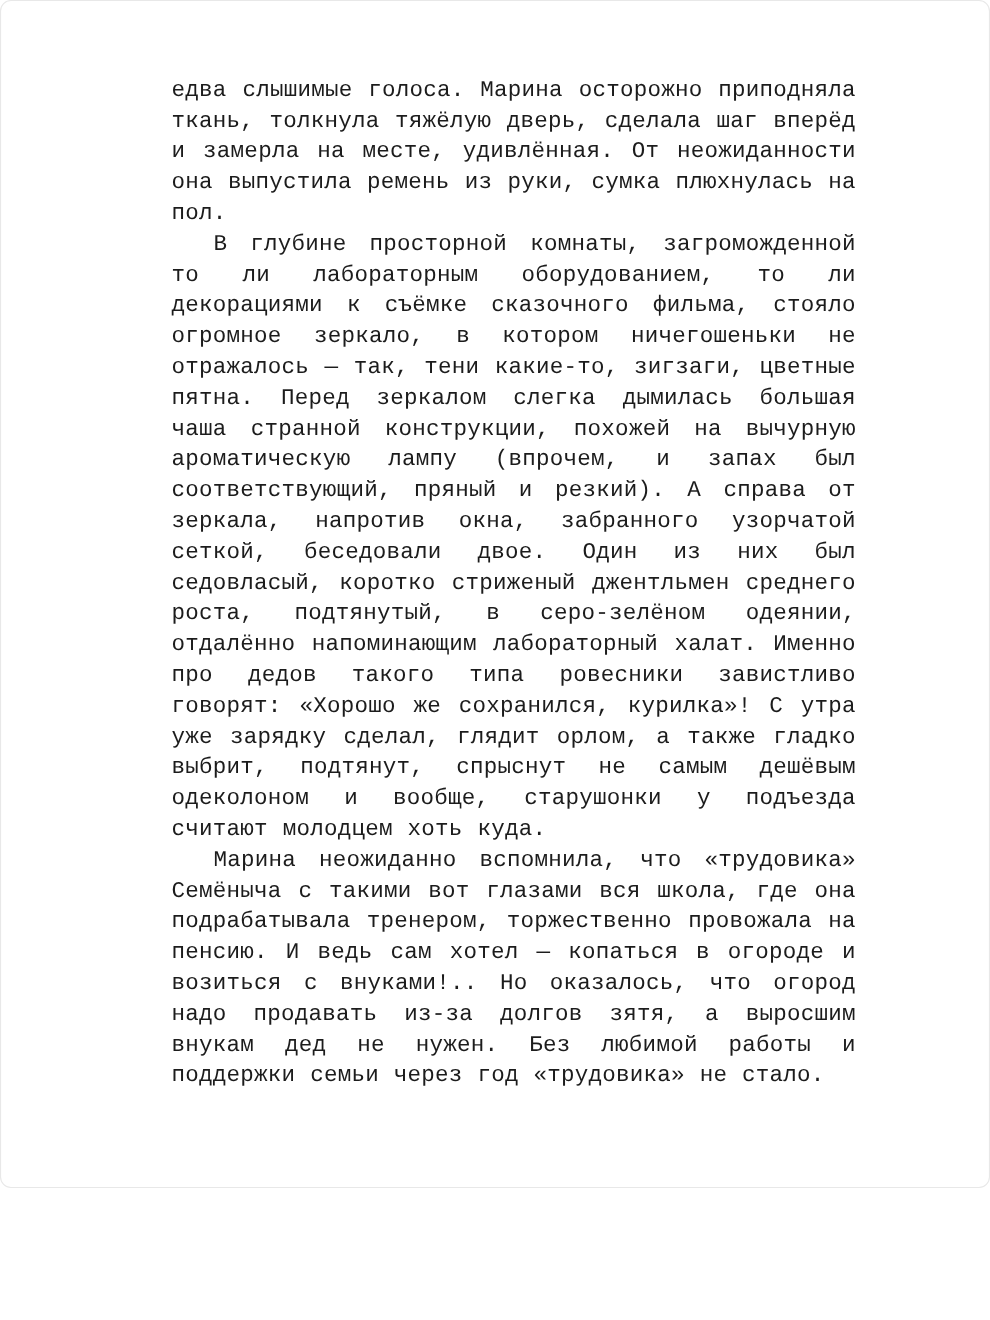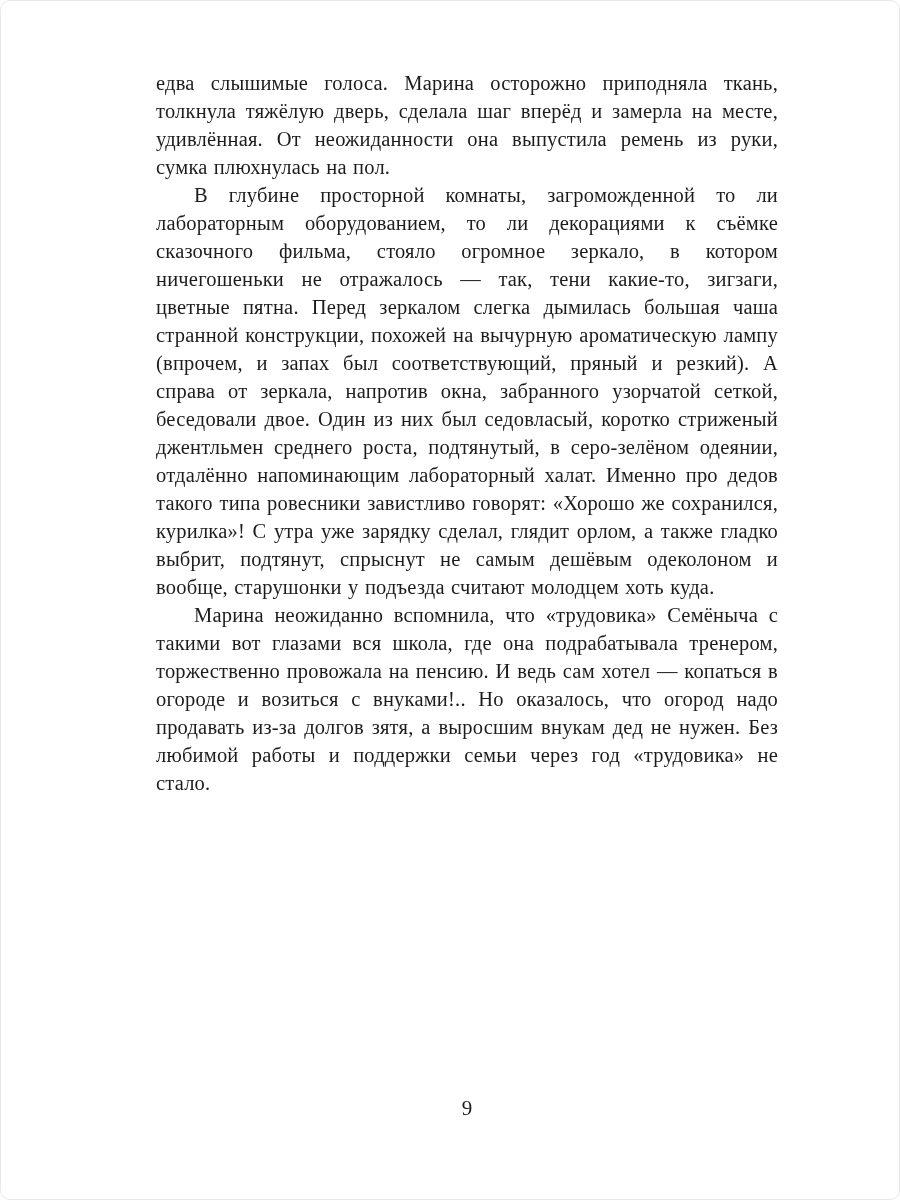--- a/index.html
+++ b/index.html
@@ -3,27 +3,27 @@
   <meta charset="utf-8">
   <style>
     html, body {
       margin: 0;
       padding: 0;
       background: #ffffff;
     }
     .page {
       position: relative;
       width: 900px;
-      height: 1200px;
+      height: 1080px;
       background: #ffffff;
       box-sizing: border-box;
       border: 1px solid #e8e8e8;
       border-radius: 10px;
       overflow: hidden;
-      font-family: Liberation Serif, serif;
+      font-family: Liberation Mono, monospace;
       color: #1c1c1c;
     }
     .text-block {
       position: absolute;
       top: 68px;
       left: 155px;
       width: 622px;
       font-size: 20.5px;
       line-height: 28px;
       text-align: justify;

